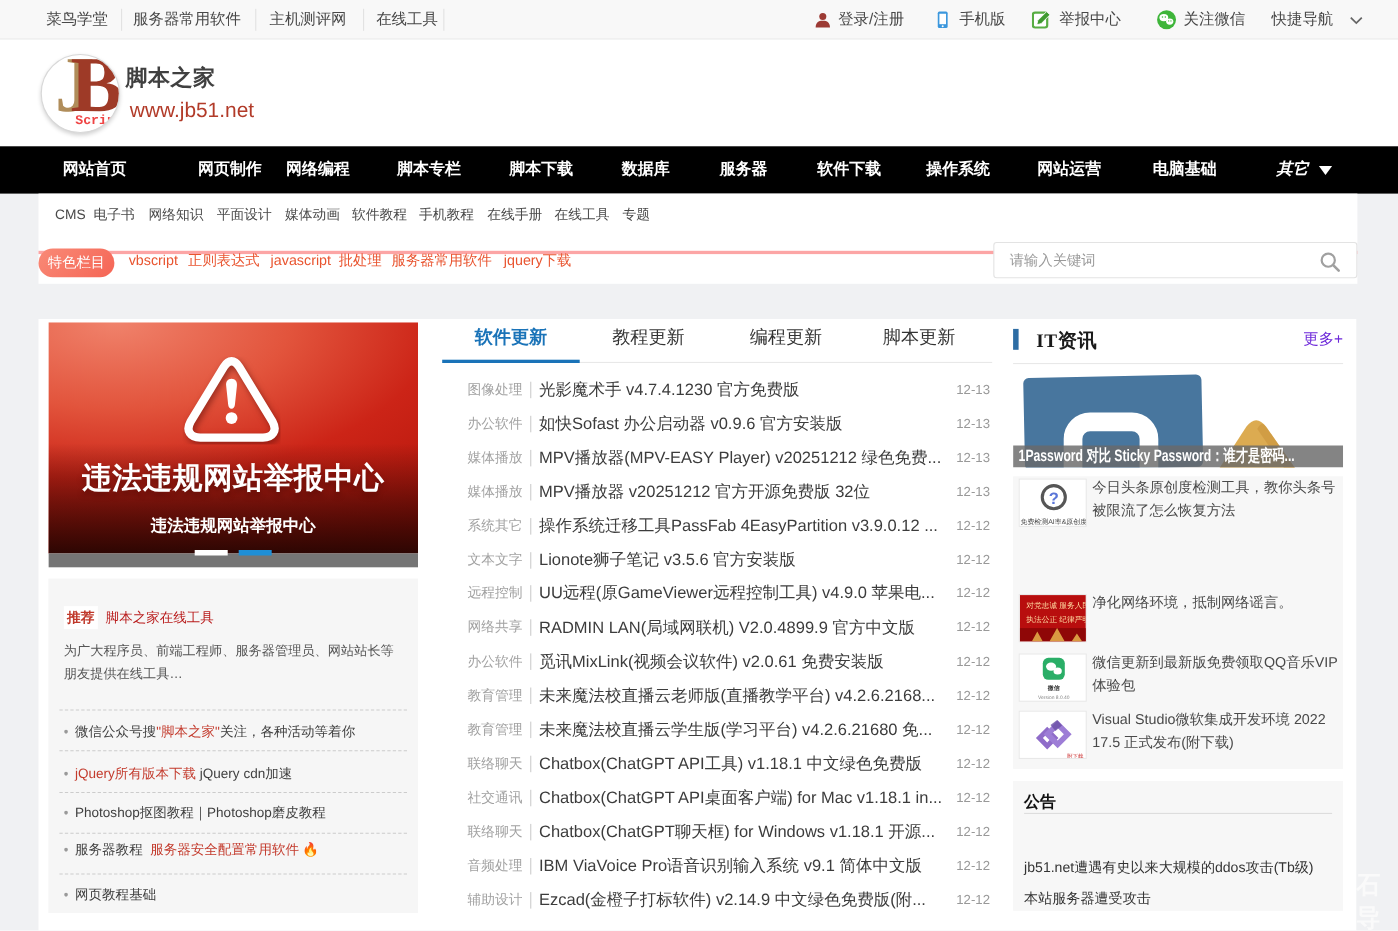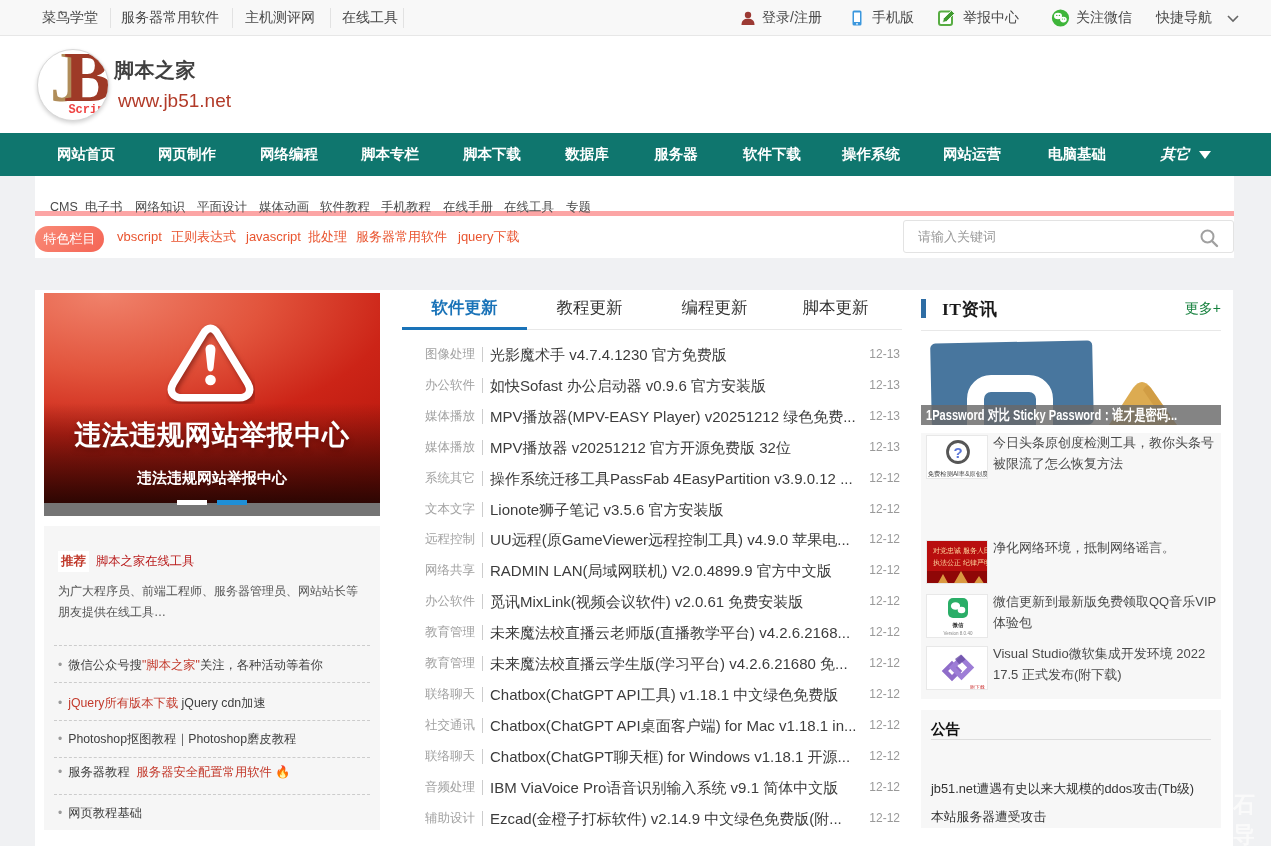--- a/index.html
+++ b/index.html
@@ -15,26 +15,26 @@
 
 #header { position:absolute; left:0; top:36px; width:1271px; height:97px; background:#fff; }
 #logoc { position:absolute; left:37px; top:13px; width:72px; height:72px; background:#fff; border-radius:50%; border:1px solid #d8d8d8; box-shadow:0 2px 4px rgba(0,0,0,0.18); overflow:hidden; }
 #logoJ { position:absolute; left:12px; top:-9px; font-family:"Liberation Serif",serif; font-weight:bold; font-size:72px; line-height:72px; color:#b08d5a; }
 #logoB { position:absolute; left:26px; top:-9px; font-family:"Liberation Serif",serif; font-weight:bold; font-size:72px; line-height:72px; color:#9e3a27; }
 #logoS { position:absolute; left:16px; top:53px; width:72px; text-align:center; font-family:"Liberation Mono",monospace; font-size:12px; font-weight:bold; color:#ef4444; }
 #sitename { position:absolute; left:114px; top:21px; font-size:20px; font-weight:600; color:#404040; letter-spacing:0.5px; }
 #siteurl { position:absolute; left:118px; top:54px; font-size:19px; color:#b23b29; }
 
 
-#bluenav { position:absolute; left:0; top:133px; width:1271px; height:43px; background:#0f766e; }
+#bluenav { position:absolute; left:0; top:133px; width:1271px; height:43px; background:#000000; }
 #bluenav .nv { position:absolute; top:0; height:43px; line-height:43px; color:#fff; font-size:14.5px; font-weight:bold; text-align:center; width:102px; }
 
 
 #subwrap { position:absolute; left:35px; top:176px; width:1199px; height:82px; background:#fff; }
-#subnav { position:absolute; left:0; top:12px; width:1199px; height:28px; border-bottom:5px solid #fca5a5; }
+#subnav { position:absolute; left:0; top:0; width:1199px; height:55px; border-bottom:3px solid #fca5a5; }
 #subnav span { position:absolute; top:0; line-height:38px; font-size:12.5px; color:#4a4a4a; }
 #special { position:absolute; left:0; top:39px; width:1199px; height:43px; }
 #pill { position:absolute; left:0; top:11px; width:69px; height:26px; border-radius:13px; background:linear-gradient(135deg,#f98a77,#f56555); color:#fff; font-size:13px; text-align:center; line-height:26px; }
 #special a { position:absolute; top:0; line-height:43px; font-size:13px; color:#e9542f; text-decoration:none; }
 #searchbox { position:absolute; left:868px; top:5px; width:331px; height:33px; background:#fff; border:1px solid #e3e3e3; border-radius:3px; }
 #searchbox .ph { position:absolute; left:14px; top:0; line-height:31px; font-size:13px; color:#9a9a9a; }
 
 
 #main { position:absolute; left:35px; top:290px; width:1199px; height:556px; background:#fff; }
 
@@ -69,21 +69,21 @@
 .mrow { position:absolute; left:0px; width:500px; height:31px; line-height:31px; font-size:15px; }
 .mrow .cat { position:absolute; left:23px; width:66px; color:#a2a2a2; font-size:12.5px; }
 .mrow .bar { position:absolute; left:80px; top:8px; width:1px; height:15px; background:#ccc; }
 .mrow .tit { position:absolute; left:88px; width:374px; white-space:nowrap; overflow:hidden; color:#3c3c3c; }
 .mrow .dt { position:absolute; right:2px; color:#999; font-size:12px; }
 
 
 #rightcol { position:absolute; left:886px; top:0; width:300px; }
 #itbar { position:absolute; left:0; top:9px; width:5px; height:19px; background:#2e6da4; }
 #ittitle { position:absolute; left:21px; top:7px; font-family:"Liberation Serif",serif; font-size:17.5px; font-weight:bold; color:#1a1a1a; letter-spacing:0.5px; }
-#itmore { position:absolute; right:0; top:10px; font-size:14px; color:#15803d; }
+#itmore { position:absolute; right:0; top:10px; font-size:14px; color:#6d28d9; }
 #itline { position:absolute; left:0; top:40px; width:300px; height:1px; background:#e8e8e8; }
 #feat { position:absolute; left:0; top:50px; width:300px; height:85px; background:#fff; overflow:hidden; }
 #featcap { position:absolute; left:0; top:65px; width:300px; height:20px; background:rgba(105,105,105,0.82); color:#fff; line-height:20px; white-space:nowrap; overflow:hidden; }
 #featcap span { display:inline-block; font-size:15px; font-weight:bold; transform:scaleX(0.74); transform-origin:0 50%; margin-left:5px; }
 #itlist { position:absolute; left:0; top:143px; width:300px; height:266px; background:#f7f7f7; }
 .ritem { position:absolute; left:5px; width:290px; }
 .rthumb { position:absolute; left:0; top:0; width:62px; height:44px; background:#fff; border:1px solid #e8e8e8; overflow:hidden; }
 .rtxt { position:absolute; left:67px; top:-3px; width:231px; font-size:13px; color:#4a4a4a; line-height:21px; }
 #gonggao { position:absolute; left:0; top:420px; width:300px; height:118px; background:#f7f7f7; }
 #gghd { position:absolute; left:10px; top:10px; font-size:14.5px; font-weight:bold; color:#111; }
@@ -143,21 +143,21 @@
     <span id="logoJ">J</span>
       <span id="logoB">B</span>
     <div id="logoS">Script</div>
   </div>
   <div id="sitename">脚本之家</div>
   <div id="siteurl">www.jb51.net</div>
 </div>
 
 <div id="bluenav">
   <span class="nv" style="left:35px;">网站首页</span>
-  <span class="nv" style="left:136px;">网页制作</span>
+  <span class="nv" style="left:136px;text-align:right;">网页制作</span>
   <span class="nv" style="left:238px;">网络编程</span>
   <span class="nv" style="left:339px;">脚本专栏</span>
   <span class="nv" style="left:441px;">脚本下载</span>
   <span class="nv" style="left:536px;">数据库</span>
   <span class="nv" style="left:625px;">服务器</span>
   <span class="nv" style="left:721px;">软件下载</span>
   <span class="nv" style="left:820px;">操作系统</span>
   <span class="nv" style="left:921px;">网站运营</span>
   <span class="nv" style="left:1026px;">电脑基础</span>
   <span class="nv" style="left:1124px;font-style:italic;">其它</span>

